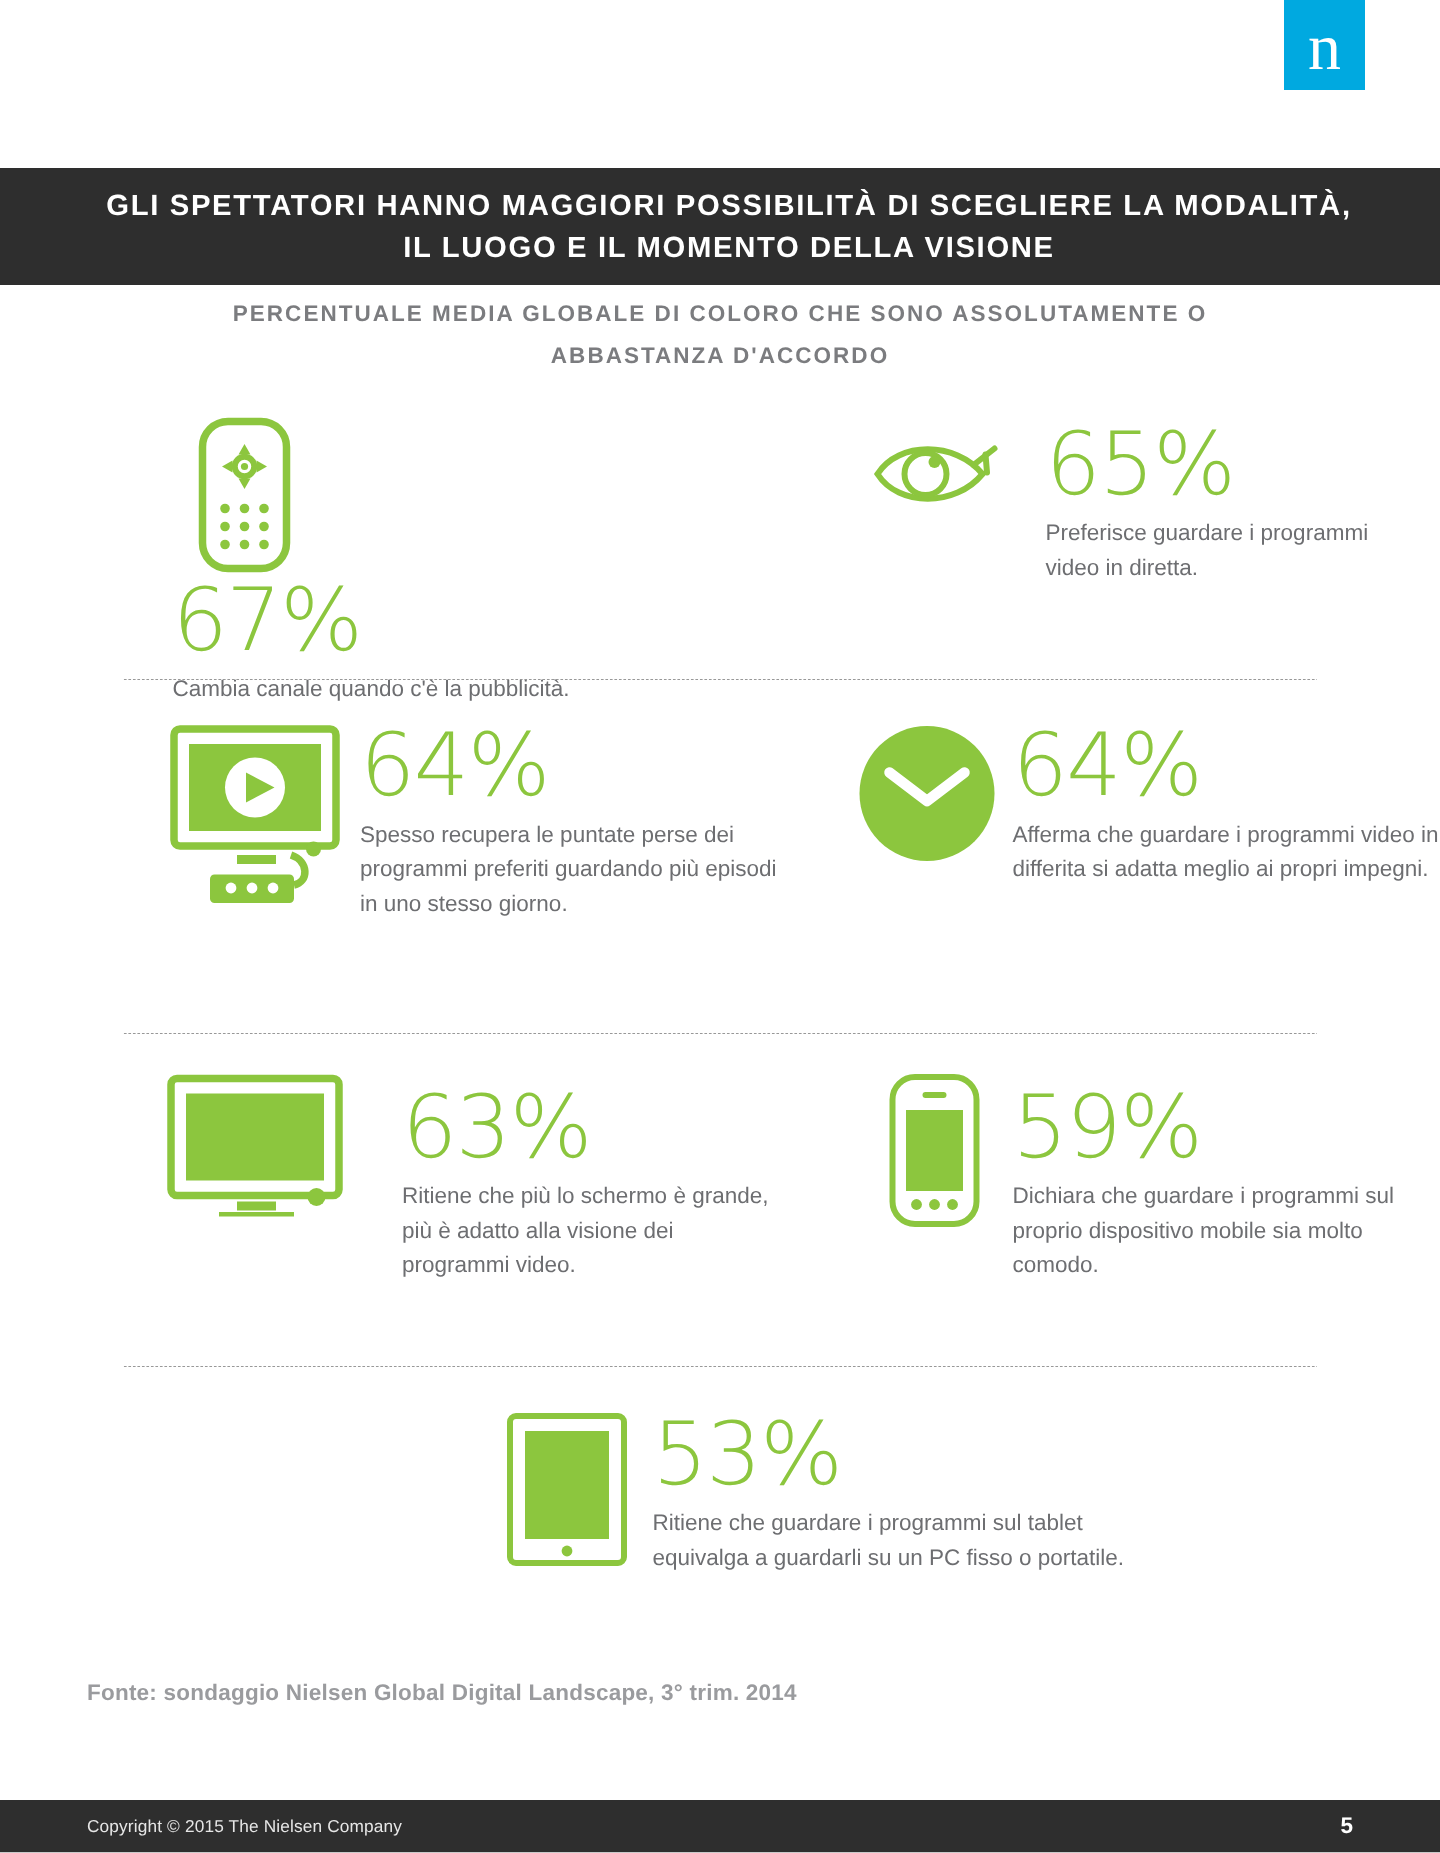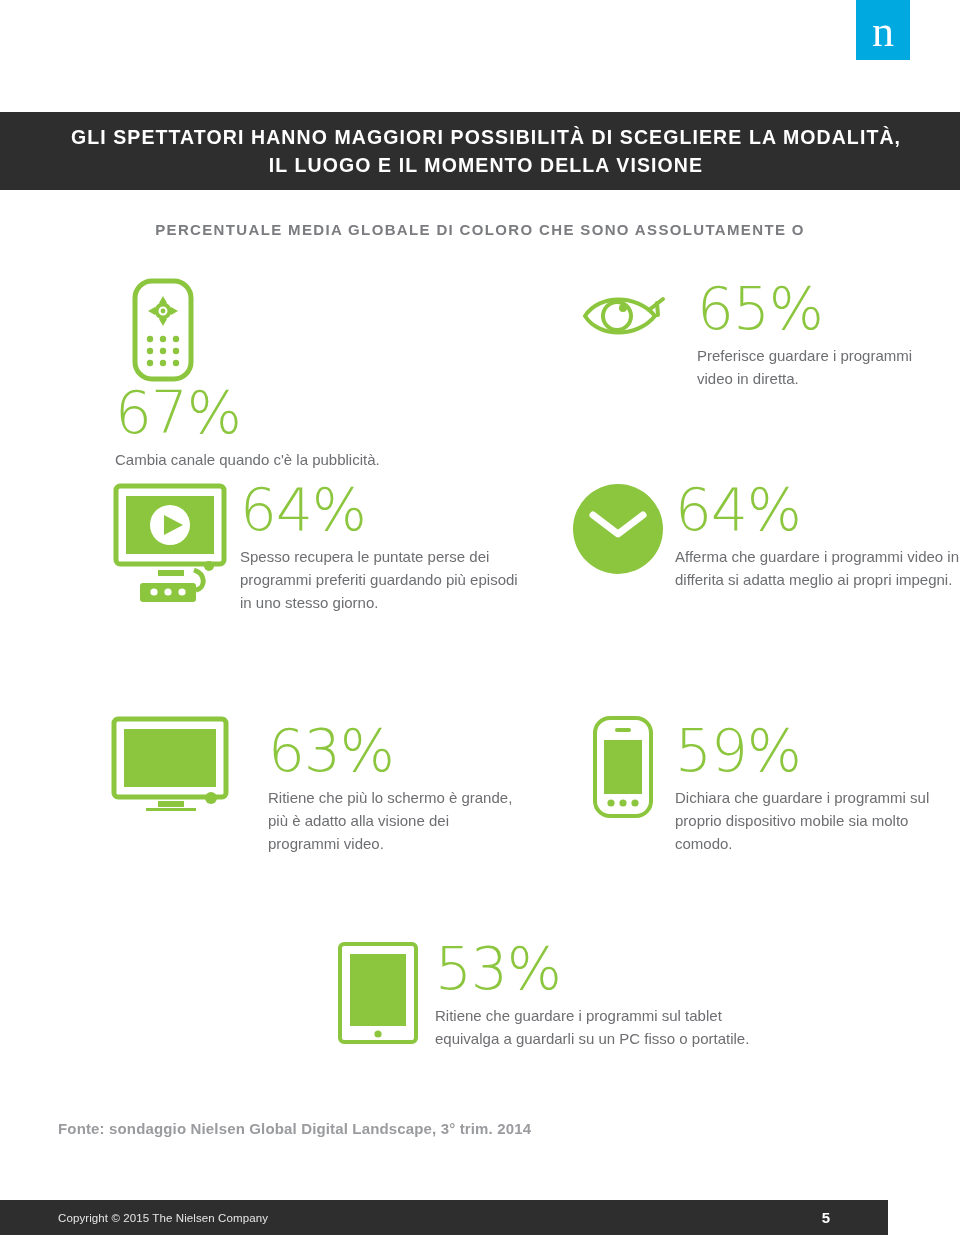--- a/index.html
+++ b/index.html
@@ -60,21 +60,21 @@
     letter-spacing: 1.1px;
     line-height: 28px;
     text-align: center;
     white-space: nowrap;
     margin-left: 12px;
   }
 
   
   .subtitle {
     position: absolute;
-    top: 216px;
+    top: 196px;
     left: 0;
     width: 960px;
     text-align: center;
   }
   .subtitle div {
     color: #7b7c7f;
     font-size: 15px;
     font-weight: 700;
     letter-spacing: 1.35px;
     line-height: 28px;
@@ -164,21 +164,21 @@
     color: #9a9b9e;
     font-weight: 700;
     letter-spacing: 0.15px;
   }
 
   
   .footer {
     position: absolute;
     left: 0;
     bottom: 0;
-    width: 888px;
+    width: 960px;
     height: 35px;
     background: #2e2e2e;
     display: flex;
     align-items: center;
     justify-content: space-between;
     box-sizing: border-box;
     padding: 0 58px 0 58px;
   }
   .footer-text {
     color: #e6e6e6;
@@ -200,20 +200,21 @@
   <span class="logo-letter">n</span>
 </div>
 
 <div class="title-bar">
   <div class="title-line">GLI SPETTATORI HANNO MAGGIORI POSSIBILITÀ DI SCEGLIERE LA MODALITÀ,</div>
   <div class="title-line">IL LUOGO E IL MOMENTO DELLA VISIONE</div>
 </div>
 
 <div class="subtitle">
   <div>PERCENTUALE MEDIA GLOBALE DI COLORO CHE SONO ASSOLUTAMENTE O</div>
+  <div>ABBASTANZA D'ACCORDO</div>
 </div>
 
 <div class="stat" id="stat-67">
   <div class="icon-wrap">
     <svg width="62" height="104" viewBox="0 0 62 104">
       <rect x="3" y="3" width="56" height="98" rx="17" ry="17" fill="none" stroke="#8cc63e" stroke-width="5"></rect>
       <circle cx="31" cy="33" r="6.5" fill="none" stroke="#8cc63e" stroke-width="4"></circle>
       <circle cx="31" cy="33" r="2.4" fill="#8cc63e"></circle>
       <polygon points="31,18 27,25 35,25" fill="#8cc63e"></polygon>
       <polygon points="31,48 27,41 35,41" fill="#8cc63e"></polygon>

